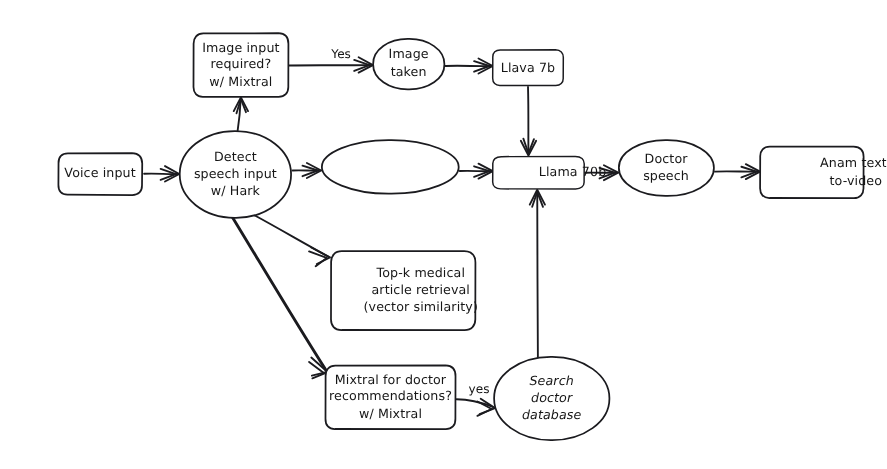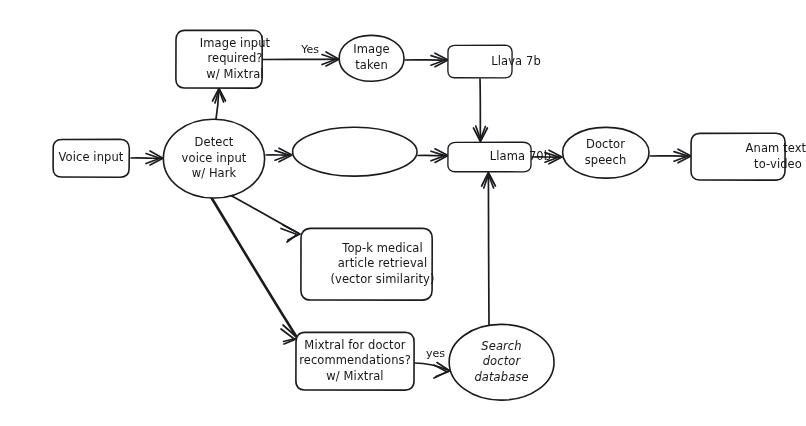--- a/index.html
+++ b/index.html
@@ -245,31 +245,31 @@
                  C554.3,383.4 530.4,400.3 501.5,400.1
                  C472.6,400.4 449,383.4 449.2,362.2
                  C448.9,341 472.4,324.1 501.5,324.4 Z"></path>
       </g>
     </g>
   </svg>
 
   <div class="node-label" style="left:53px;  top:139px; width:76px;  height:38px;">Voice input</div>
 
   <div class="node-label" style="left:163px; top:119px; width:102px; height:79px;">Detect
-voice input
+speech input
 w/ Hark</div>
 
-  <div class="node-label" style="left:176px; top:30px;  width:86px;  height:58px;margin-left:16px;">Image input
+  <div class="node-label" style="left:176px; top:30px;  width:86px;  height:58px;">Image input
 required?
 w/ Mixtral</div>
 
   <div class="node-label" style="left:339px; top:35px;  width:65px;  height:46px;">Image
 taken</div>
 
-  <div class="node-label" style="left:448px; top:45px;  width:64px;  height:33px;margin-left:36px;">Llava 7b</div>
+  <div class="node-label" style="left:448px; top:45px;  width:64px;  height:33px;">Llava 7b</div>
 
 
   <div class="node-label" style="left:448px; top:142px; width:83px;  height:30px;margin-left:31px;">Llama 70b</div>
 
   <div class="node-label" style="left:562px; top:127px; width:87px;  height:51px;">Doctor
 speech</div>
 
   <div class="node-label" style="left:721px; top:133px; width:114px;  height:47px;">Anam text-
 to-video</div>
 

